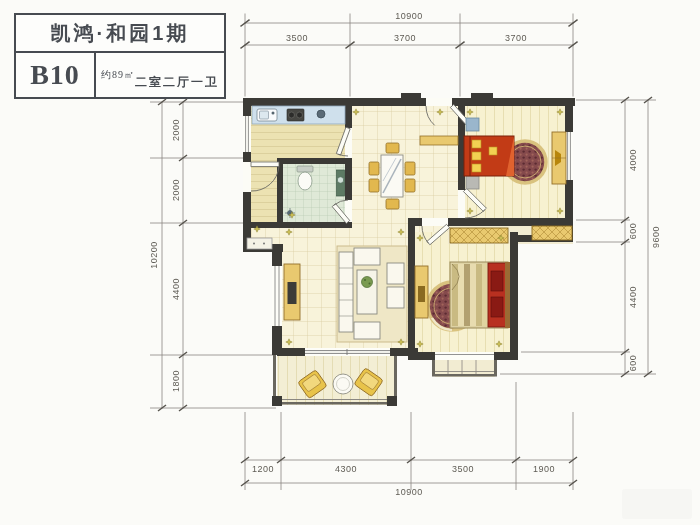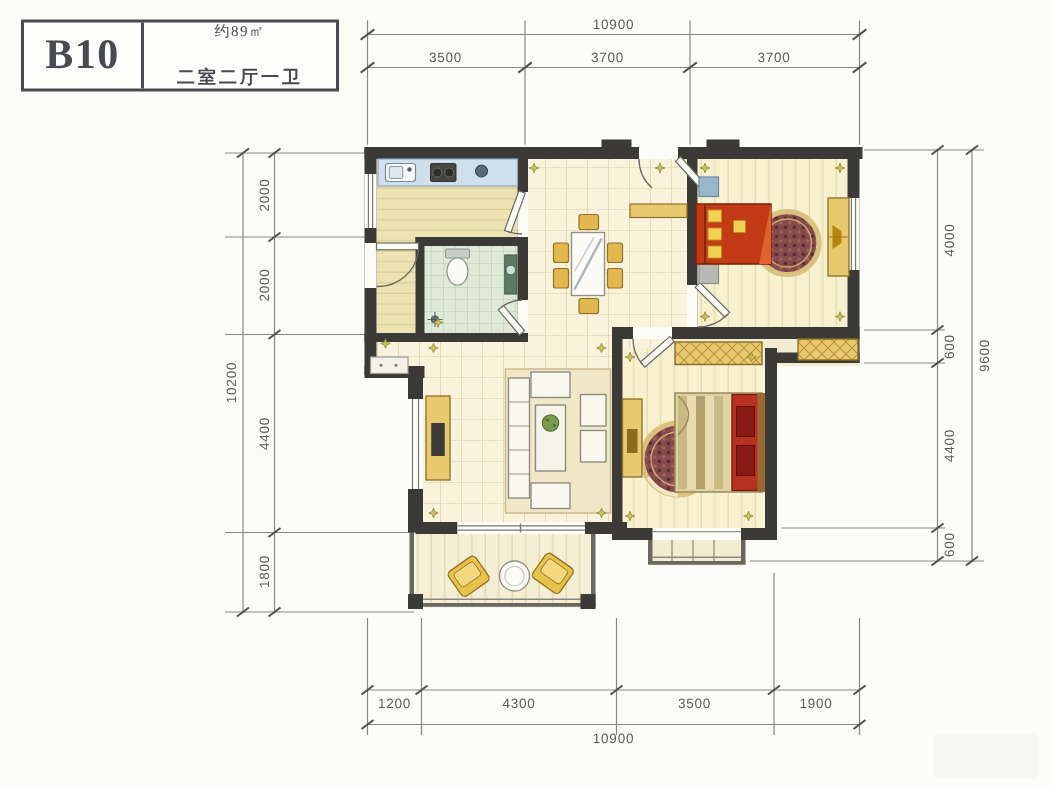--- a/index.html
+++ b/index.html
@@ -15,33 +15,34 @@
   }
   .tb-project{
     height:36px;line-height:36px;text-align:center;font-weight:bold;
     font-size:20px;letter-spacing:3px;border-bottom:2.5px solid #474b51;
   }
   .tb-row{display:flex;height:44px;font-family:Liberation Serif, serif;}
   .tb-unit{
     width:78px;border-right:2.5px solid #474b51;font-size:28px;font-weight:bold;
     display:flex;align-items:center;justify-content:center;letter-spacing:1px;
   }
-  .tb-info{flex:1;display:flex;flex-direction:column;align-items:center;justify-content:center;}
+  .tb-info{flex:1;display:flex;flex-direction:row;align-items:center;justify-content:center;}
   .tb-area{font-size:10px;letter-spacing:1px;}
   .tb-rooms{font-size:12px;font-weight:bold;letter-spacing:2px;margin-top:15px;}
   .dimtxt{font-size:9px;fill:#5f5c55;letter-spacing:0.5px;}
   .watermark{
     position:absolute;right:8px;bottom:6px;width:70px;height:30px;
     background:#e9e9e6;opacity:0.28;border-radius:3px;
   }
 </style>
 </head>
 <body>
 
 <div class="titleblock">
+  <div class="tb-project">凯鸿·和园1期</div>
   <div class="tb-row">
     <div class="tb-unit">B10</div>
     <div class="tb-info">
       <div class="tb-area">约89㎡</div>
       <div class="tb-rooms">二室二厅一卫</div>
     </div>
   </div>
 </div>
 
 <svg width="700" height="525" viewBox="0 0 700 525">

